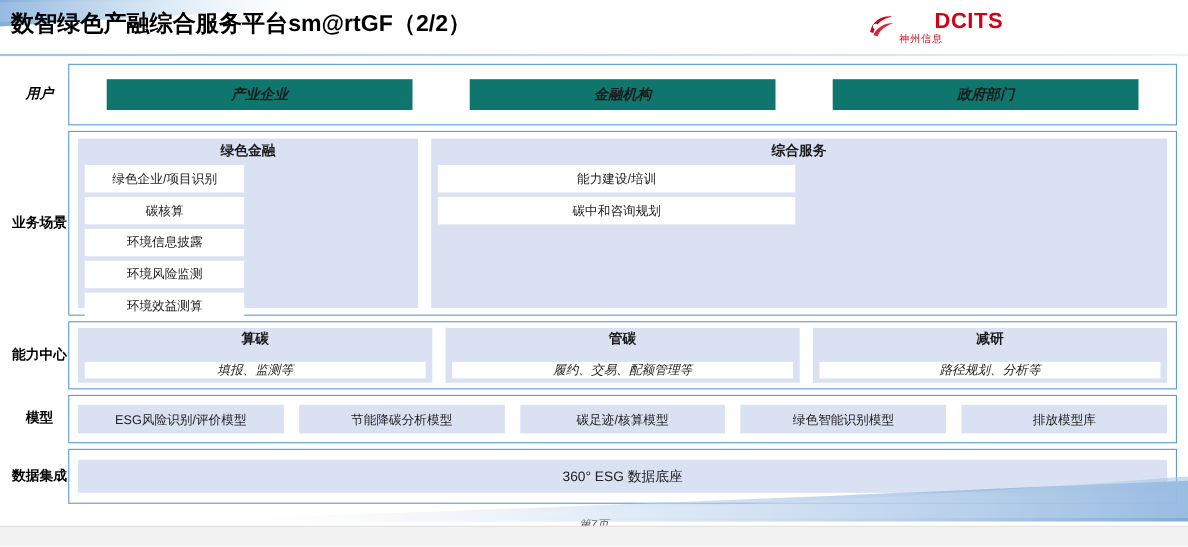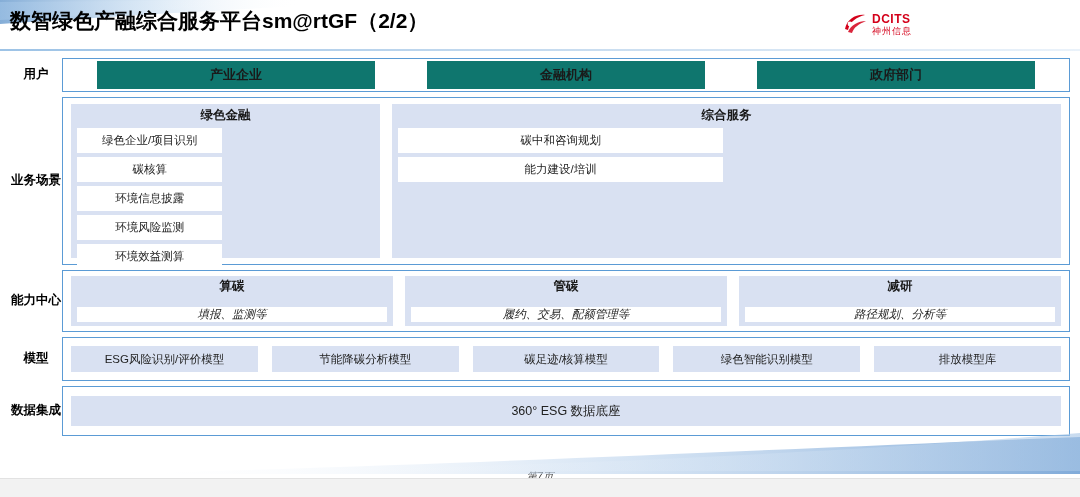--- a/index.html
+++ b/index.html
@@ -32,40 +32,40 @@
   }
   .title-rule{
     position:absolute;left:0;top:49px;width:1080px;height:2px;
     background:linear-gradient(to right,#9dc3e6 0%,#c9ddf0 55%,#eaf2fa 100%);
   }
   .logo{
     position:absolute;right:12px;top:9px;height:30px;display:flex;align-items:center;gap:4px;
   }
   .logo-mark{width:26px;height:22px;position:relative;}
   .logo-txt{display:flex;flex-direction:column;line-height:1;}
-  .logo-txt .l1{font-size:12px;font-weight:bold;color:#d4001a;letter-spacing:0.5px;}
+  .logo-txt .l1{font-size:20px;font-weight:bold;color:#d4001a;letter-spacing:0.5px;margin-left:32px;}
   .logo-txt .l2{font-size:9px;color:#d4001a;letter-spacing:1px;margin-top:2px;}
 
   
   .chart{
     position:absolute;left:10px;top:58px;width:1060px;height:410px;
   }
   .row{display:flex;align-items:stretch;width:100%;}
   .rowlabel{
     width:52px;min-width:52px;
     display:flex;align-items:center;justify-content:center;text-align:center;
     font-size:12.5px;font-weight:bold;color:#000;line-height:1.25;
   }
   .rowbox{
     flex:1;border:1.4px solid #5b9bd5;background:#ffffff;
     box-sizing:border-box;
   }
 
   
-  .row-users{height:34px;margin-bottom:5px;}
+  .row-users{height:56px;margin-bottom:5px;font-style:italic;}
   .users-inner{display:flex;height:100%;align-items:center;padding:0 8px;box-sizing:border-box;gap:0;}
   .user-cell{flex:1;display:flex;align-items:center;justify-content:center;}
   .user-chip{
     width:84%;height:28px;background:#0f766e;
     display:flex;align-items:center;justify-content:center;
     font-size:13px;font-weight:bold;color:#1a1a1a;
   }
 
   
   .row-scn{height:168px;margin-bottom:5px;}
@@ -202,22 +202,22 @@
             <div class="scn-item">环境风险监测</div>
             <div class="scn-item">环境效益测算</div>
             <div class="scn-item">碳普惠</div>
           </div>
         </div>
 
 
         <div class="scn-col c3">
           <div class="scn-title">综合服务</div>
           <div class="scn-grid">
+            <div class="scn-item">能力建设/培训</div>
             <div class="scn-item">碳中和咨询规划</div>
-            <div class="scn-item">能力建设/培训</div>
           </div>
         </div>
 
       </div>
     </div>
   </div>
 
   <div class="row row-cap">
     <div class="rowlabel">能力中心</div>
     <div class="rowbox">

